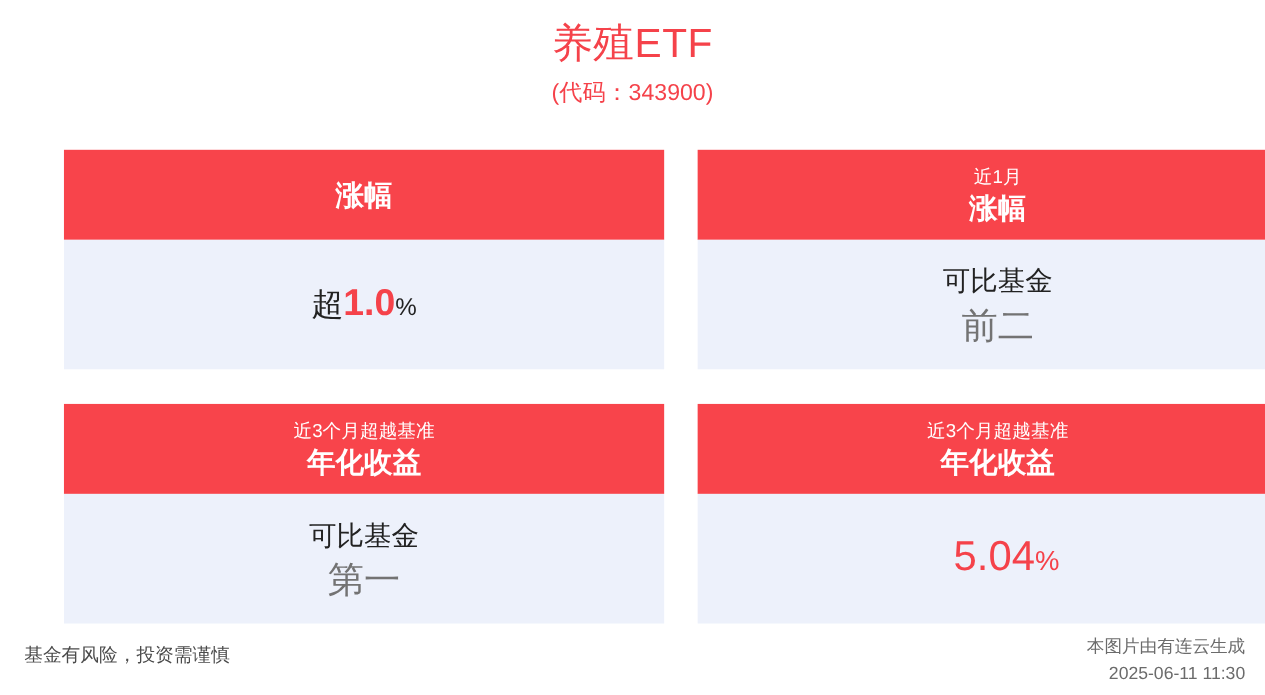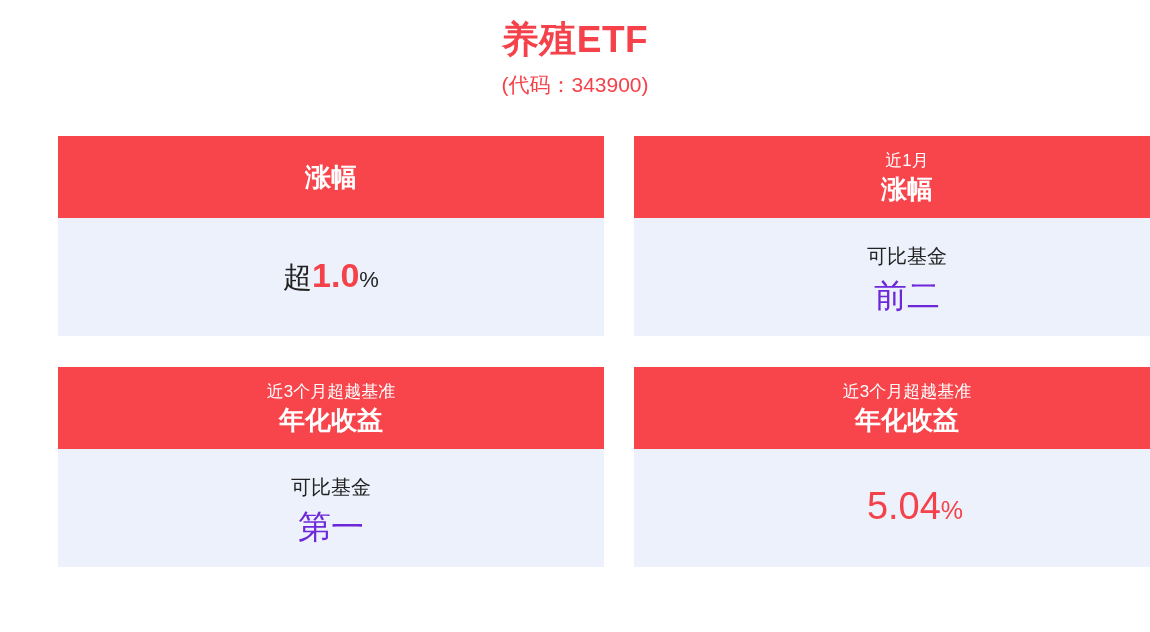--- a/index.html
+++ b/index.html
@@ -21,21 +21,21 @@
     box-sizing: border-box;
   }
   
   .header {
     padding-top: 18px;
     text-align: center;
   }
   .title {
     color: #f5424a;
     font-size: 37px;
-    font-weight: bold;
+    font-weight: normal;
     line-height: 44px;
     letter-spacing: 0.5px;
   }
   .subtitle {
     color: #f5424a;
     font-size: 21px;
     line-height: 34px;
     margin-top: 6px;
   }
   
@@ -80,33 +80,33 @@
     background: #edf1fb;
     flex: 1;
     display: flex;
     flex-direction: column;
     align-items: center;
     justify-content: center;
     text-align: center;
     color: #222222;
   }
   .body-line {
-    font-size: 20px;
+    font-size: 25px;
     line-height: 38px;
   }
   .body-line.single {
     font-size: 29px;
   }
   .red-num {
     color: #f5424a;
     font-size: 34px;
     font-weight: bold;
   }
   .red-big {
-    color: #6d28d9;
+    color: #737373;
     font-size: 33px;
     line-height: 42px;
   }
   .pct {
     font-size: 22px;
     color: #222222;
   }
   .big-red-value {
     color: #f5424a;
     font-size: 38px;
@@ -198,14 +198,21 @@
       </div>
       <div class="card-body">
         <div class="big-red-value">
           <span>5.04</span><span class="pct">%</span>
         </div>
       </div>
     </div>
 
   </div>
 
+  <div class="footer">
+    <div class="footer-left">基金有风险，投资需谨慎</div>
+    <div class="footer-right">
+      <div>本图片由有连云生成</div>
+      <div>2025-06-11 11:30</div>
+    </div>
+  </div>
 
 </div>
 
 </body></html>

